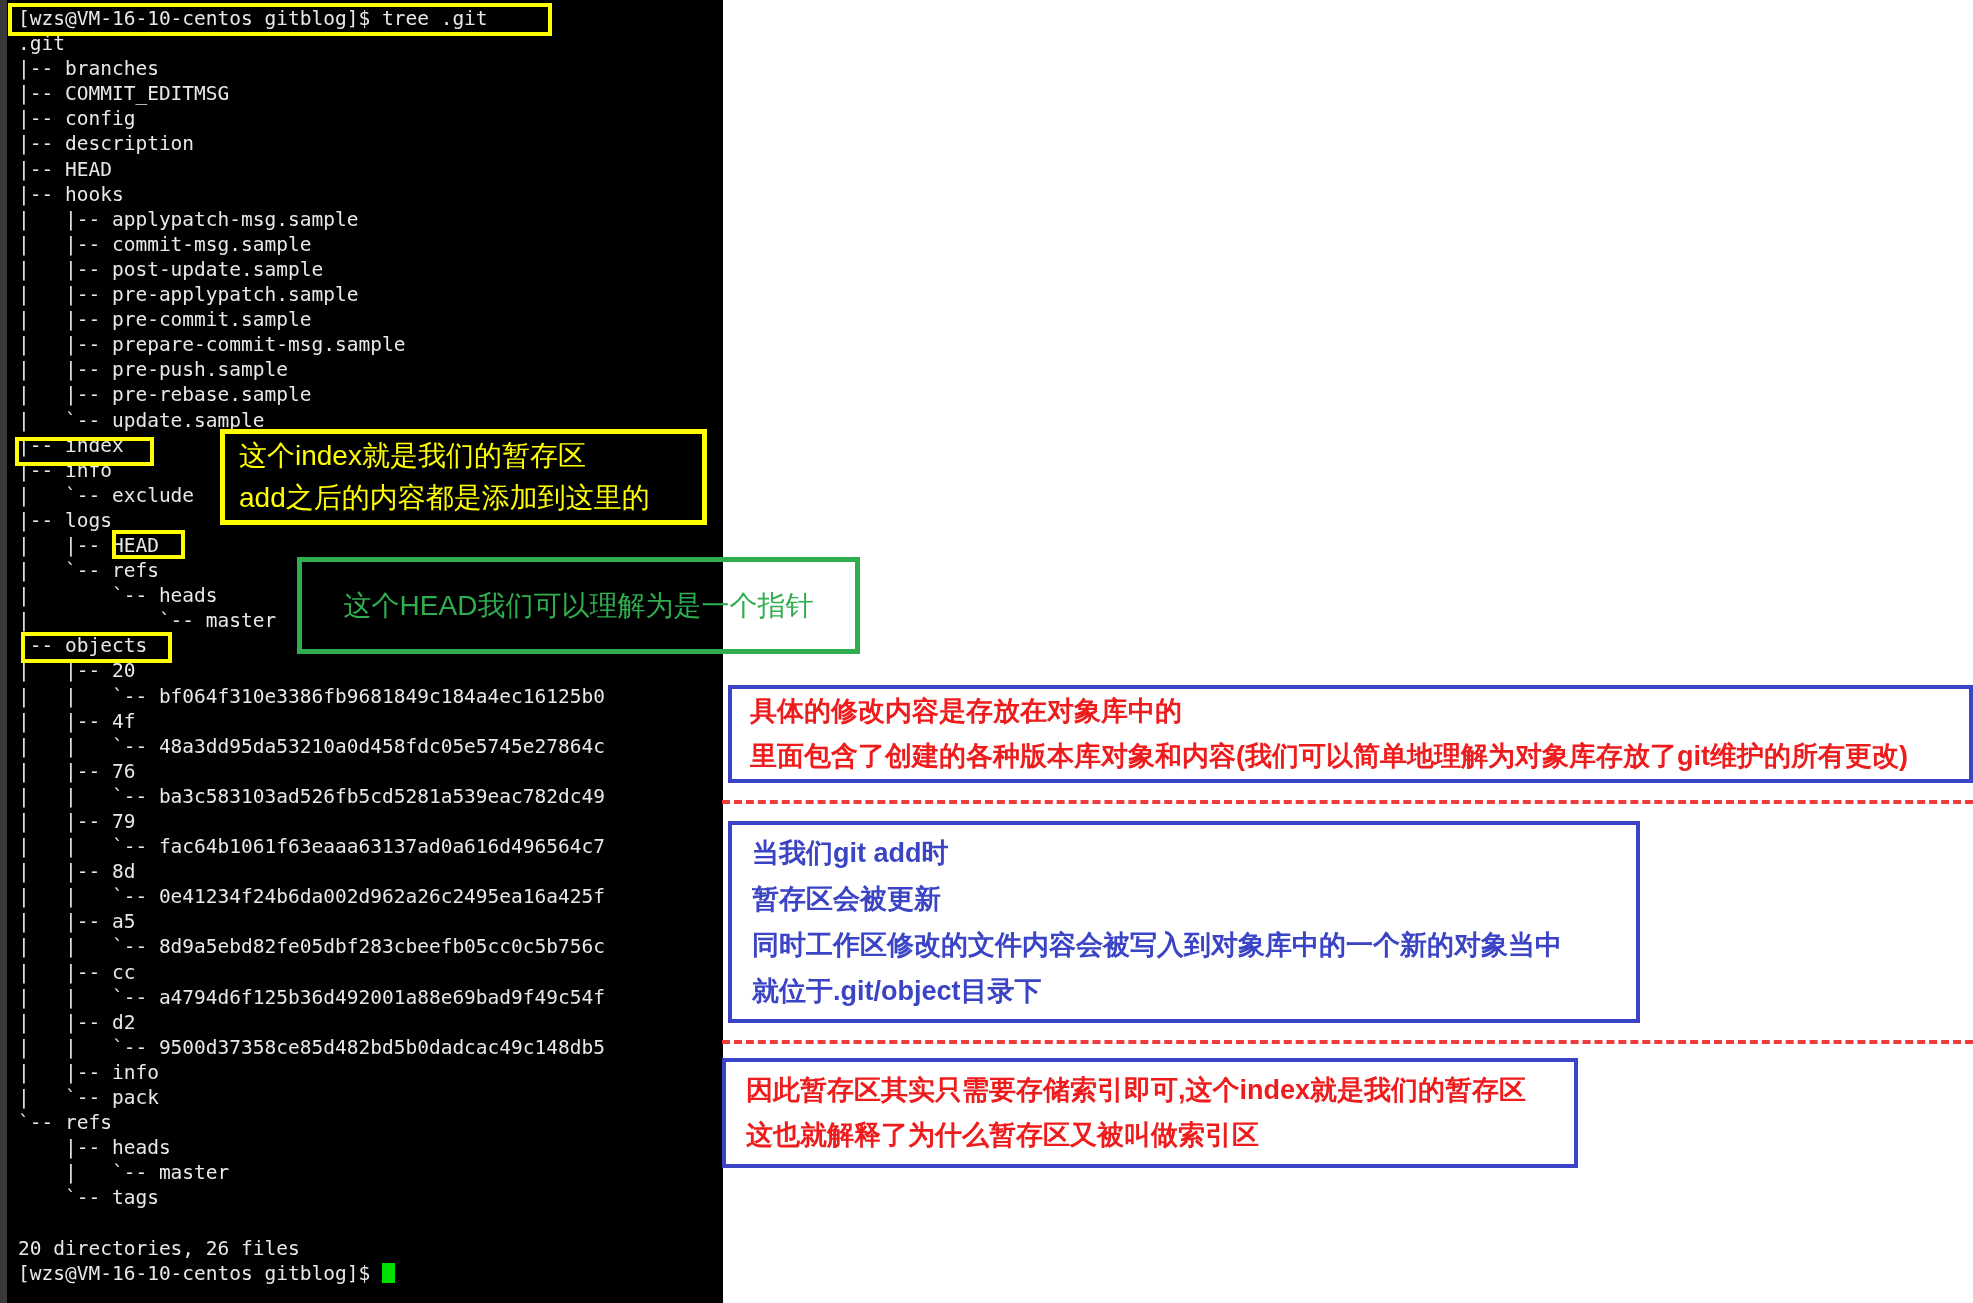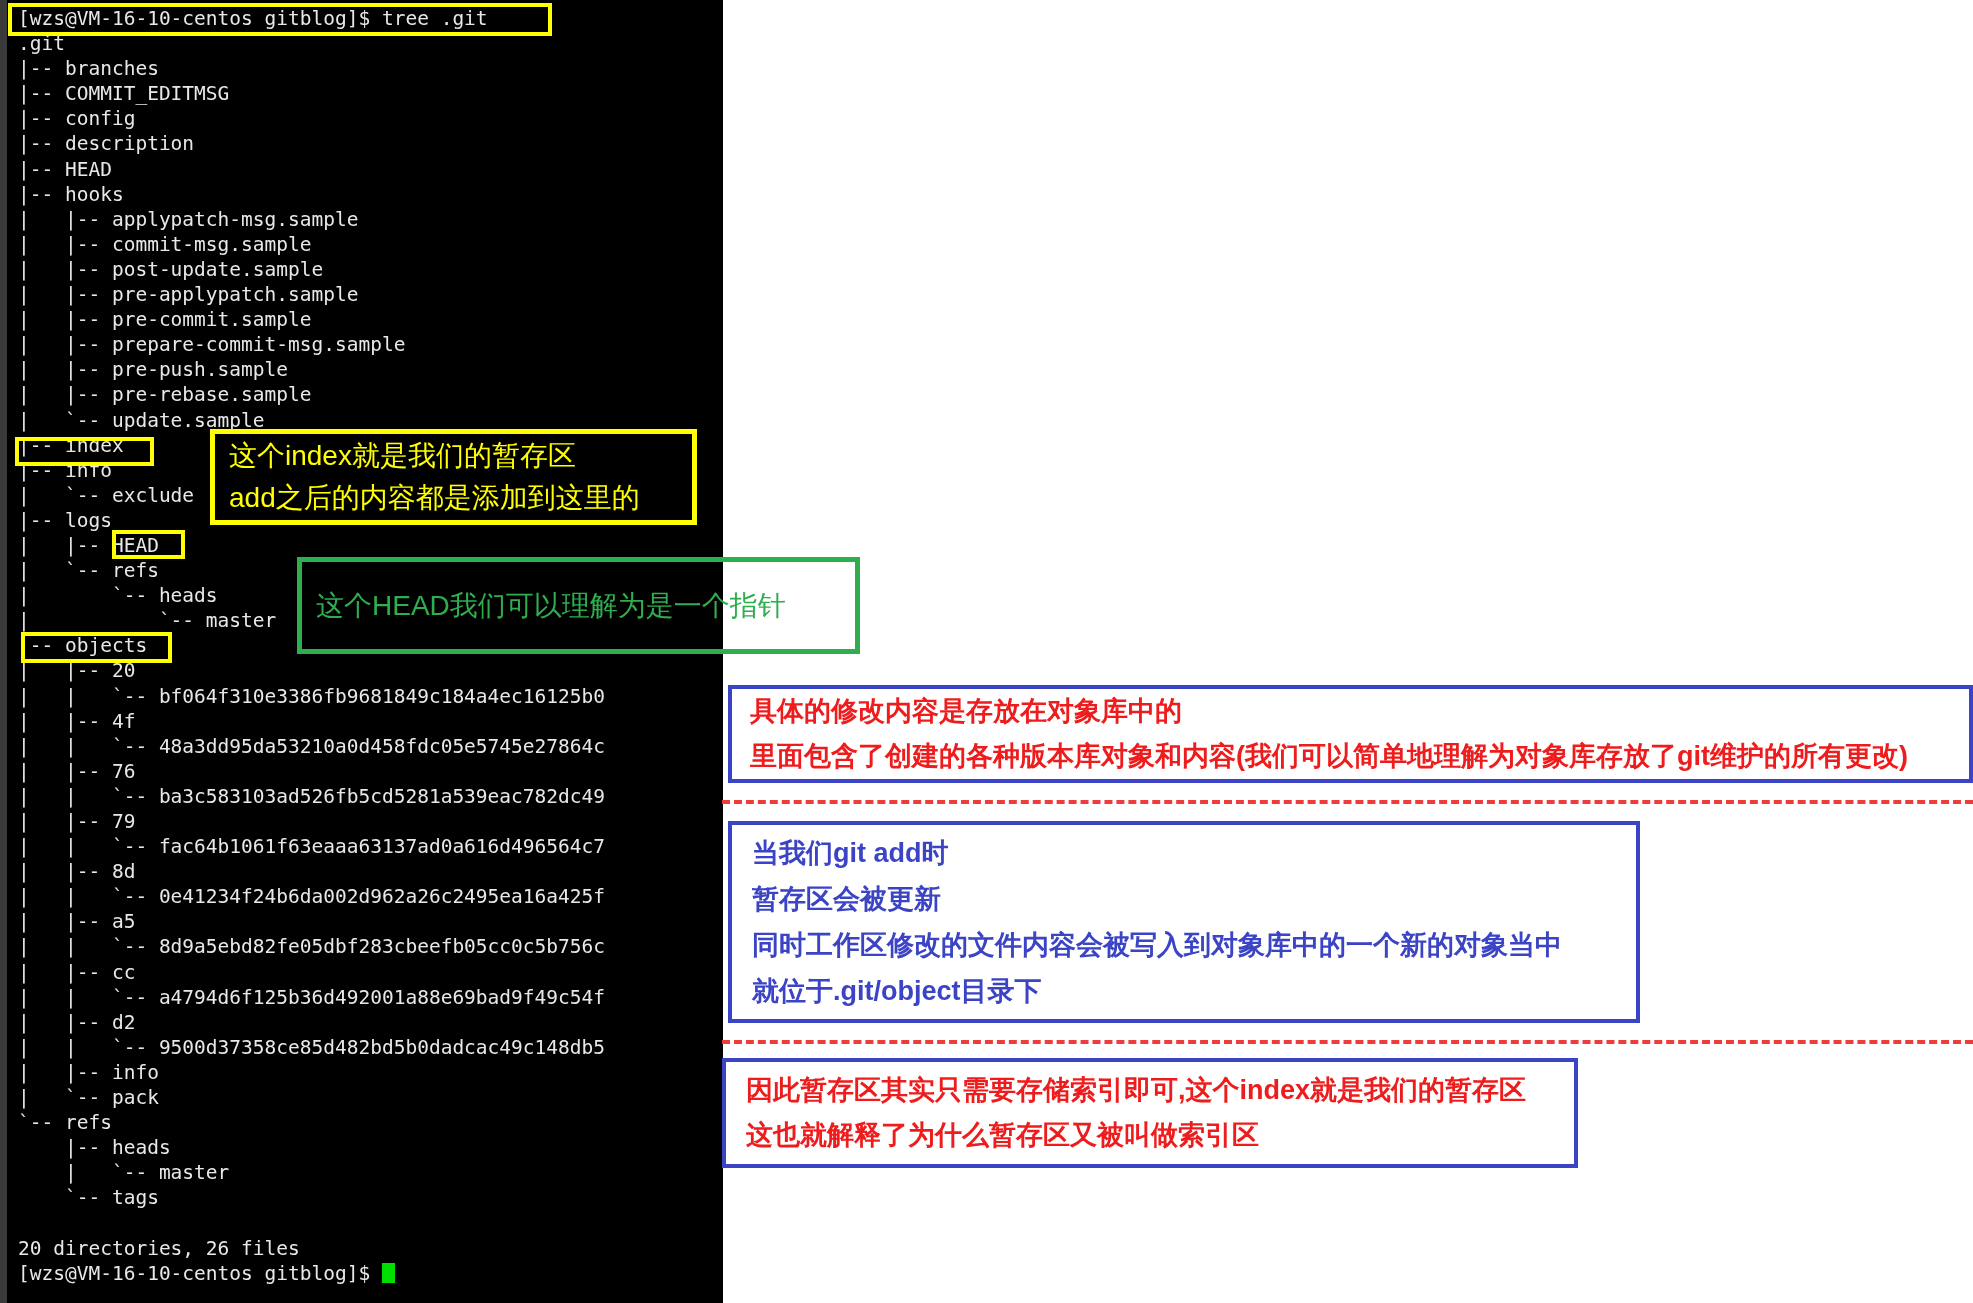--- a/index.html
+++ b/index.html
@@ -60,21 +60,21 @@
     flex-direction: column;
     justify-content: center;
   }
   .annot .ln {
     white-space: nowrap;
     font-family: "Liberation Sans", sans-serif;
   }
 
   
   #annot-index {
-    left: 210px;
+    left: 220px;
     top: 429px;
     width: 487px;
     height: 96px;
     border: 5px solid #ffff00;
     background: #000000;
     padding: 4px 14px;
   }
   #annot-index .ln {
     color: #ffff00;
     font-size: 28px;
@@ -83,20 +83,21 @@
 
   
   #annot-head {
     left: 297px;
     top: 557px;
     width: 563px;
     height: 97px;
     border: 5px solid #2eae4e;
     background: transparent;
     padding: 4px 14px;
+    text-align: center;
   }
   #annot-head .ln {
     color: #2eae4e;
     font-size: 28px;
     line-height: 43px;
   }
 
   
   #annot-objects {
     left: 728px;

